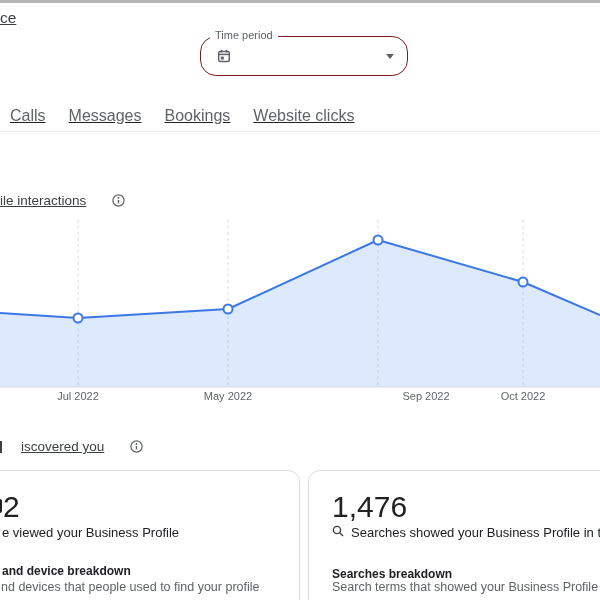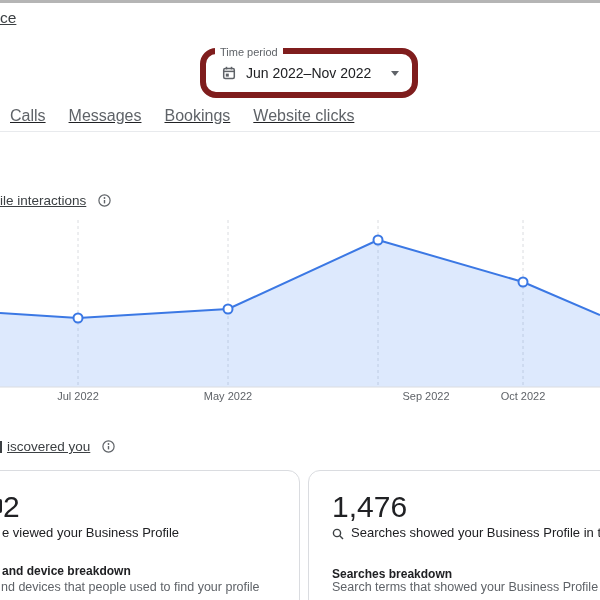--- a/index.html
+++ b/index.html
@@ -6,44 +6,44 @@
   body{
     width:600px;height:600px;overflow:hidden;position:relative;
     background:#ffffff;font-family:"Liberation Sans",sans-serif;
     color:#202124;
   }
   .abs{position:absolute;text-decoration:underline;}
   
   .top-strip{left:0;top:0;width:600px;height:3px;background:#a8a8a8;opacity:.85;}
   .title-frag{left:0;top:9px;font-size:15.5px;color:#3c4043;}
   
-  .tp-box{left:200px;top:48px;width:206px;height:38px;border:6px solid #7f1d1d;border-radius:16px;}
+  .tp-box{left:200px;top:36px;width:206px;height:38px;border:1px solid #7f1d1d;border-radius:16px;}
   .tp-legend{position:absolute;left:9px;top:-8px;background:#fff;padding:0 5px;font-size:11px;color:#5f6368;}
   .tp-row{position:absolute;left:0;top:0;width:100%;height:100%;display:flex;align-items:center;padding-left:16px;box-sizing:border-box;}
   .tp-value{font-size:14px;color:#202124;margin-left:10px;}
   .tp-caret{position:absolute;right:13px;top:17px;width:0;height:0;border-left:4px solid transparent;border-right:4px solid transparent;border-top:5px solid #5f6368;}
   
   .tabs{left:10px;top:103px;display:flex;gap:23px;height:26px;align-items:center;}
   .tab{font-size:16px;color:#5f6368;cursor:pointer;white-space:nowrap;}
   .tabs-divider{left:0;top:131px;width:600px;height:1px;background:#e8eaed;}
   
-  .sec-heading{display:flex;align-items:center;gap:12px;font-size:13.5px;color:#3c4043;}
+  .sec-heading{display:flex;align-items:center;gap:26px;font-size:13.5px;color:#3c4043;}
   .h1{left:0;top:193px;}
   .h2{left:0;top:439px;}
   .crop-stroke{width:2px;background:#3c4043;}
   
   .chart{left:0;top:220px;width:600px;height:180px;}
   .x-labels{left:0;top:390px;width:588px;height:14px;}
   .x-labels span{position:absolute;transform:translateX(-50%);font-size:11px;color:#5f6368;white-space:nowrap;}
   
   .card{border:1px solid #dadce0;border-radius:12px;background:#fff;}
   .card1{left:-42px;top:470px;width:340px;height:200px;}
   .card2{left:308px;top:470px;width:360px;height:200px;}
   .metric{position:absolute;font-size:30px;line-height:1.1;color:#202124;white-space:nowrap;}
-  .subtitle-row{position:absolute;display:flex;align-items:flex-end;gap:7px;white-space:nowrap;}
+  .subtitle-row{position:absolute;display:flex;align-items:flex-start;gap:7px;white-space:nowrap;}
   .subtitle{font-size:13px;color:#202124;white-space:nowrap;}
   .bd-title{position:absolute;font-size:12px;font-weight:bold;color:#202124;white-space:nowrap;}
   .bd-desc{position:absolute;font-size:12.5px;color:#5f6368;white-space:nowrap;}
   .digit-frag{left:0;top:499px;width:2px;height:14px;background:#202124;border-radius:0 2px 2px 0;}
 </style>
 </head>
 <body>
 
 <div class="abs top-strip"></div>
 
@@ -54,21 +54,20 @@
   <div class="tp-row">
     <span style="display:inline-flex;">
       <svg width="14" height="14" viewBox="0 0 14 14">
         <rect x="1.7" y="2.5" width="10.6" height="10" rx="1.5" fill="none" stroke="#5f6368" stroke-width="1.5"></rect>
         <line x1="4.5" y1="0.8" x2="4.5" y2="3.4" stroke="#5f6368" stroke-width="1.5"></line>
         <line x1="9.5" y1="0.8" x2="9.5" y2="3.4" stroke="#5f6368" stroke-width="1.5"></line>
         <line x1="1.7" y1="5.4" x2="12.3" y2="5.4" stroke="#5f6368" stroke-width="1.5"></line>
         <rect x="3.8" y="7.6" width="3" height="3" fill="#5f6368"></rect>
       </svg>
     </span>
-    <span class="tp-value">Jun 2022–Nov 2022</span>
   </div>
   <span class="tp-caret"></span>
 </div>
 
 <div class="abs tabs">
   <span class="tab">Calls</span>
   <span class="tab">Messages</span>
   <span class="tab">Bookings</span>
   <span class="tab">Website clicks</span>
 </div>

